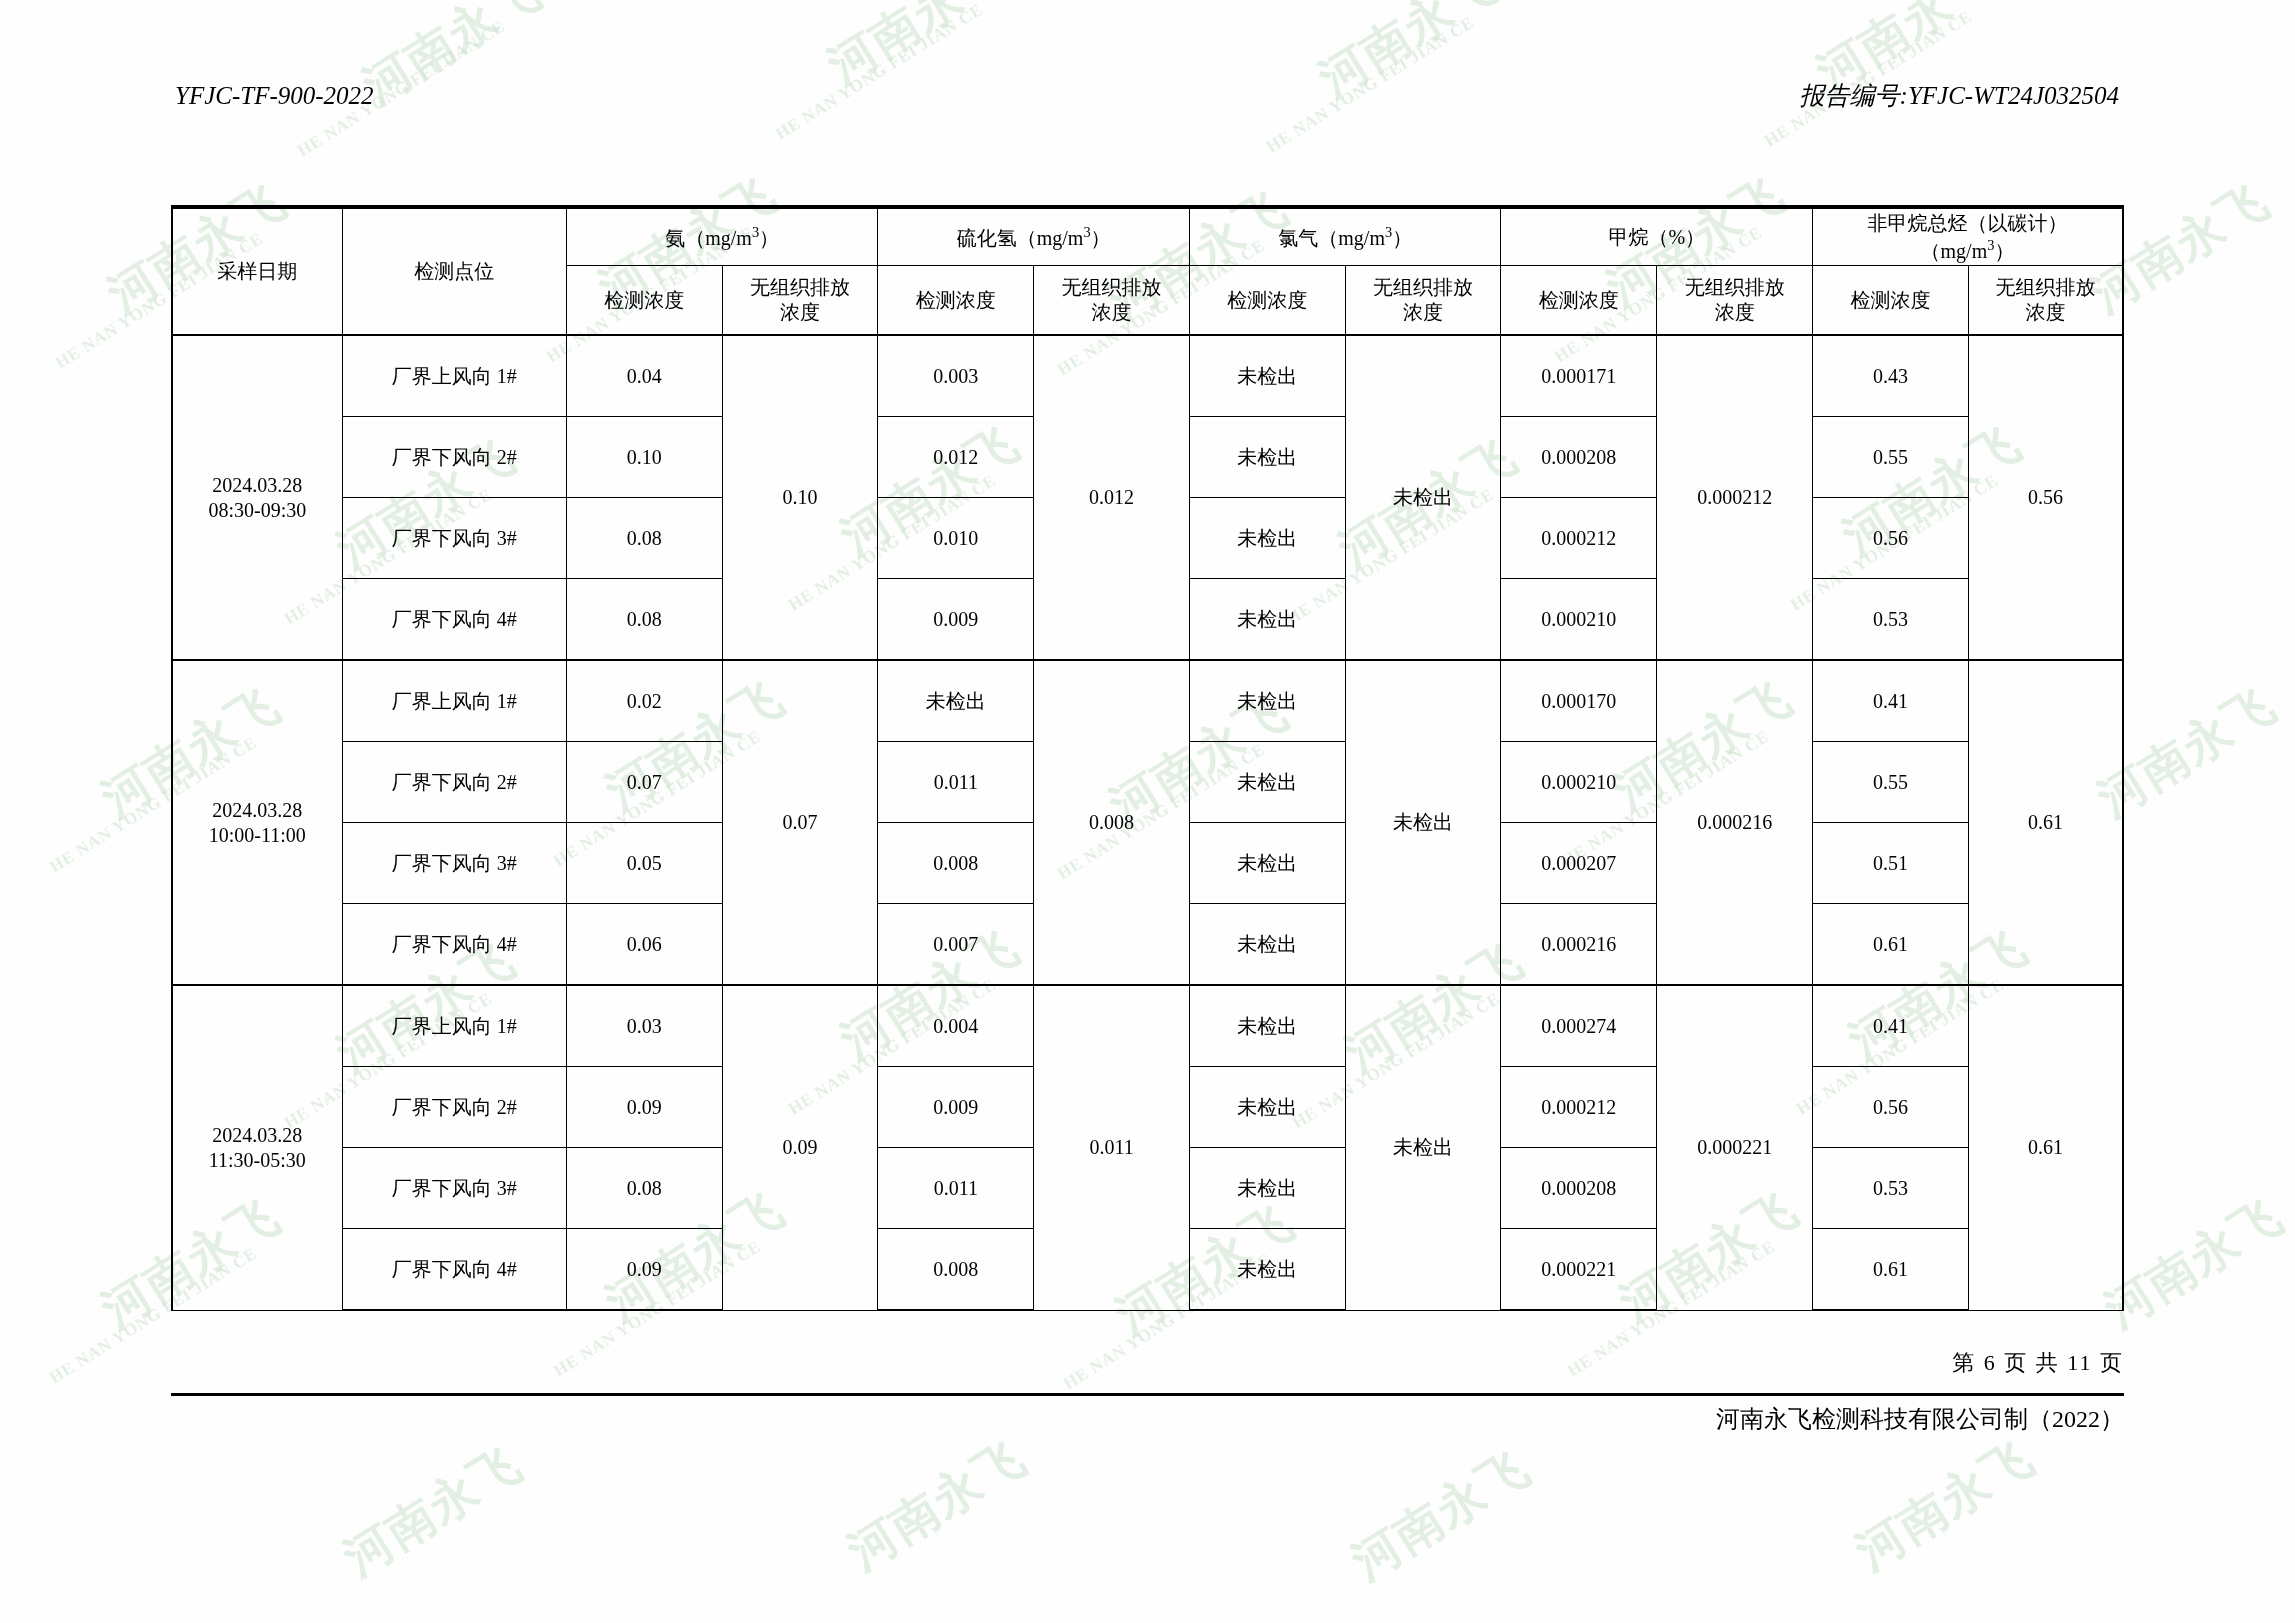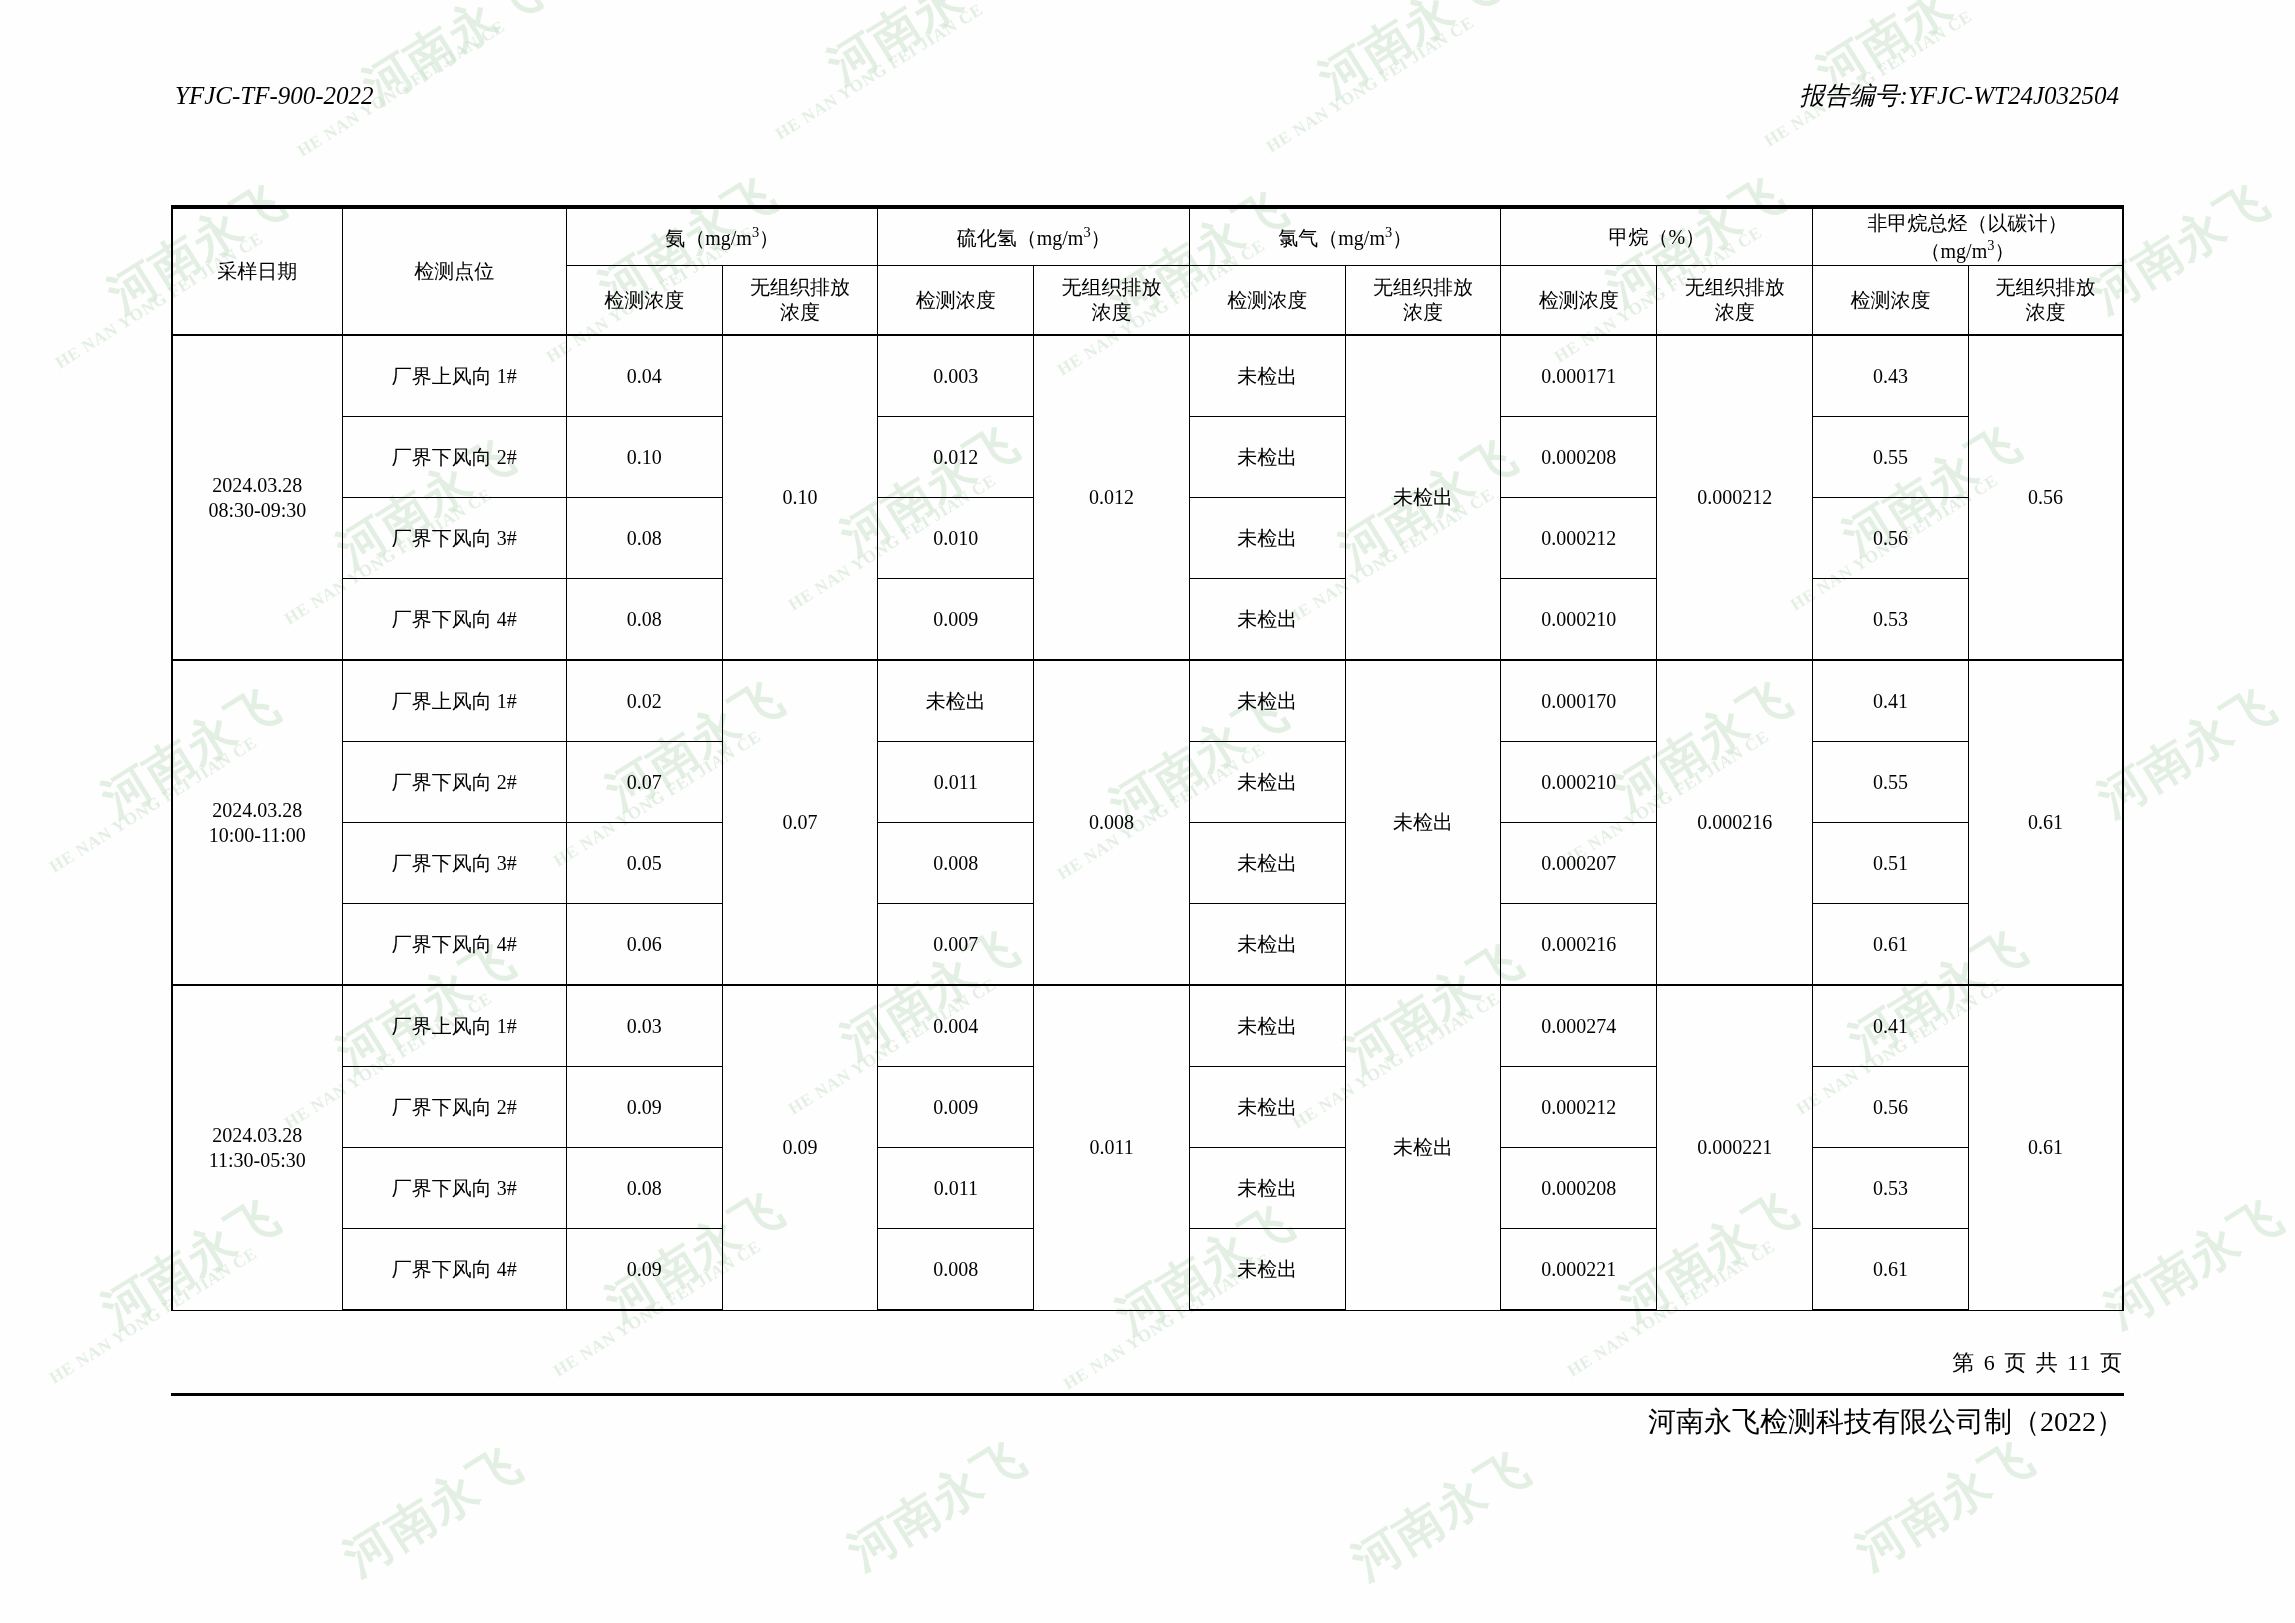--- a/index.html
+++ b/index.html
@@ -145,21 +145,21 @@
     font-size: 22px;
     z-index: 3;
   }
   .footer .pg { letter-spacing: 2px; }
   .footer .company {
     position: absolute;
     left: 0;
     top: 55px;
     width: 1953px;
     text-align: right;
-    font-size: 28px;
+    font-size: 24px;
   }
 </style>
 </head>
 <body>
 
 <div class="page">
 
   <div class="watermarks">
     <div class="wm wm-big" style="left:353px;  top:6.5px;   transform:rotate(-32deg);">河南永飞</div>
     <div class="wm wm-small" style="left:281px; top:79px;  transform:rotate(-32deg);">HE NAN YONG FEI JIAN CE</div>

